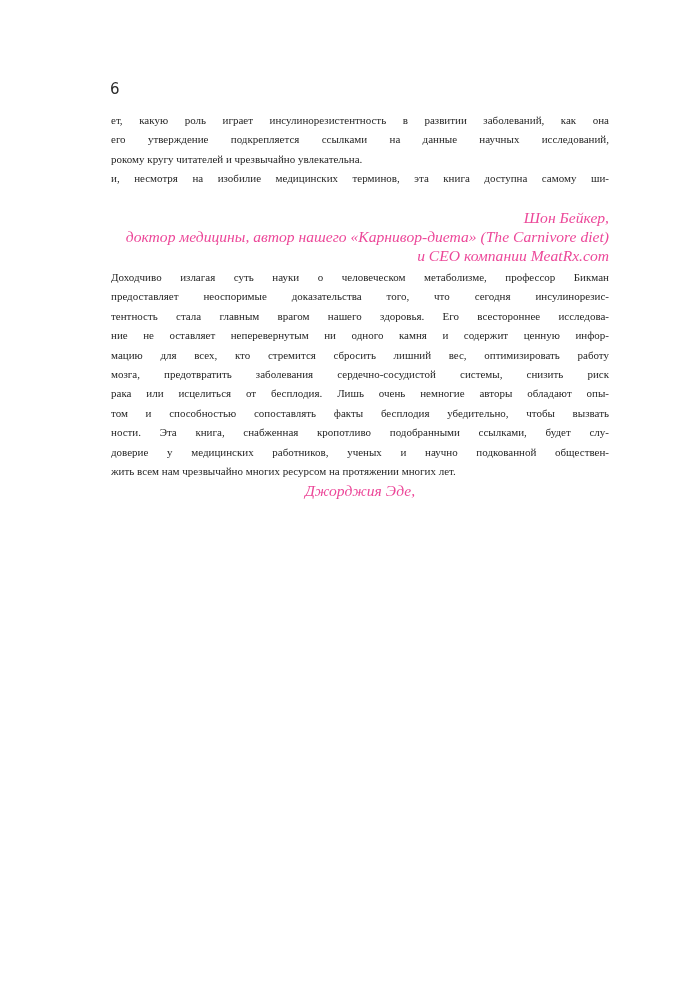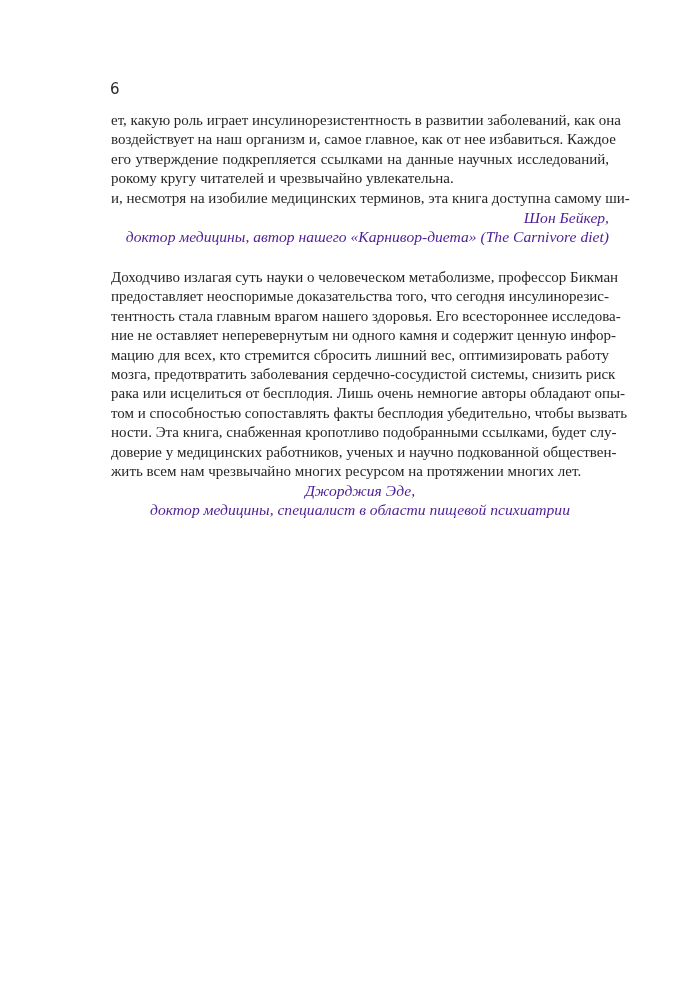--- a/index.html
+++ b/index.html
@@ -4,66 +4,65 @@
 <style>
   html, body { margin: 0; padding: 0; background: #ffffff; }
   body { width: 692px; height: 1001px; position: relative; overflow: hidden; }
   .page { position: absolute; left: 0; top: 0; width: 692px; height: 1001px; background: #ffffff; }
   .page-number {
     position: absolute; left: 110px; top: 80px;
     font-family: "DejaVu Sans", sans-serif; font-size: 15px; color: #2b2b2b;
   }
   .textblock {
     position: absolute; left: 111px; width: 498px;
-    font-family: "Liberation Serif", serif; font-size: 15px; line-height: 19.4px;
+    font-family: "Liberation Serif", serif; font-size: 11px; line-height: 19.4px;
     color: #262626;
   }
   .line { display: block; white-space: nowrap; text-align: justify; text-align-last: justify; height: 19.4px; }
   .line.last { text-align-last: left; }
   .attr {
     position: absolute; left: 111px; width: 498px;
     font-family: "Liberation Serif", serif; font-style: italic; font-size: 15.6px; line-height: 19.2px;
-    color: #4c1d95; text-align: right;
+    color: #ec4899; text-align: right;
   }
   .attr span { display: block; white-space: nowrap; }
   #q1 { top: 111px; }
   #a1 { top: 208px; }
   #q2 { top: 268px; }
   #a2 { top: 481px; text-align: center; }
 </style>
 </head>
 <body>
 
 <div class="page">
   <div class="page-number">6</div>
 
   <div class="textblock" id="q1">
     <span class="line">ет, какую роль играет инсулинорезистентность в развитии заболеваний, как она</span>
-    <span class="line">воздействует на наш организм и, самое главное, как от нее избавиться. Каждое</span>
     <span class="line">его утверждение подкрепляется ссылками на данные научных исследований,</span>
     <span class="line last">рокому кругу читателей и чрезвычайно увлекательна.</span>
     <span class="line">и, несмотря на изобилие медицинских терминов, эта книга доступна самому ши-</span>
   </div>
 
   <div class="attr" id="a1">
     <span>Шон Бейкер,</span>
     <span>доктор медицины, автор нашего «Карнивор-диета» (The Carnivore diet)</span>
+    <span>и CEO компании MeatRx.com</span>
   </div>
 
   <div class="textblock" id="q2">
     <span class="line">Доходчиво излагая суть науки о человеческом метаболизме, профессор Бикман</span>
     <span class="line">предоставляет неоспоримые доказательства того, что сегодня инсулинорезис-</span>
     <span class="line">тентность стала главным врагом нашего здоровья. Его всестороннее исследова-</span>
     <span class="line">ние не оставляет неперевернутым ни одного камня и содержит ценную инфор-</span>
     <span class="line">мацию для всех, кто стремится сбросить лишний вес, оптимизировать работу</span>
     <span class="line">мозга, предотвратить заболевания сердечно-сосудистой системы, снизить риск</span>
     <span class="line">рака или исцелиться от бесплодия. Лишь очень немногие авторы обладают опы-</span>
     <span class="line">том и способностью сопоставлять факты бесплодия убедительно, чтобы вызвать</span>
     <span class="line">ности. Эта книга, снабженная кропотливо подобранными ссылками, будет слу-</span>
     <span class="line">доверие у медицинских работников, ученых и научно подкованной обществен-</span>
     <span class="line last">жить всем нам чрезвычайно многих ресурсом на протяжении многих лет.</span>
   </div>
 
   <div class="attr" id="a2">
     <span>Джорджия Эде,</span>
-    <span>доктор медицины, специалист в области пищевой психиатрии</span>
   </div>
 </div>
 
 </body></html>

